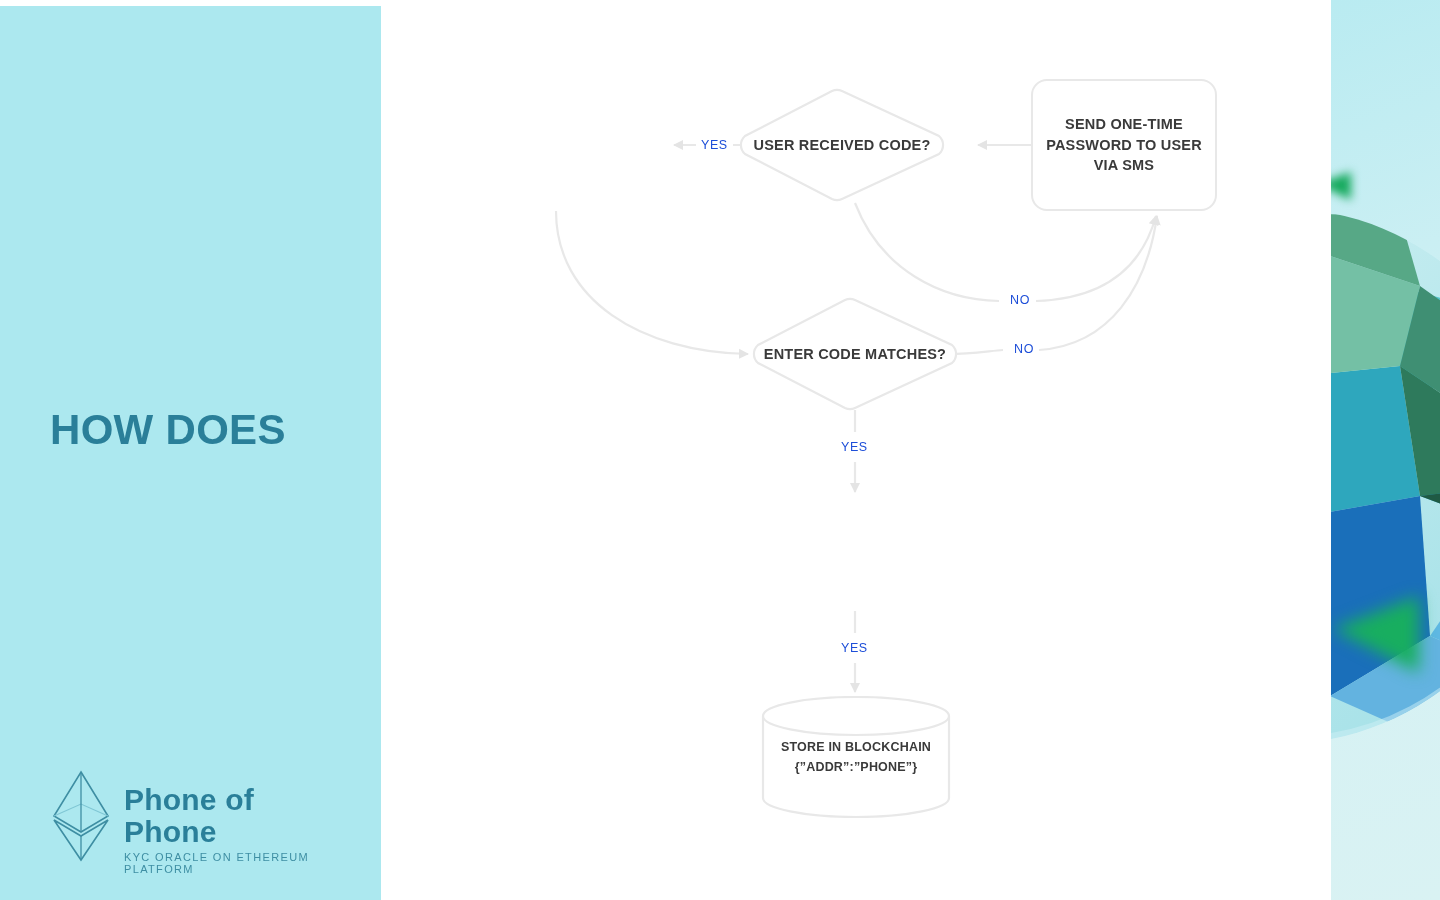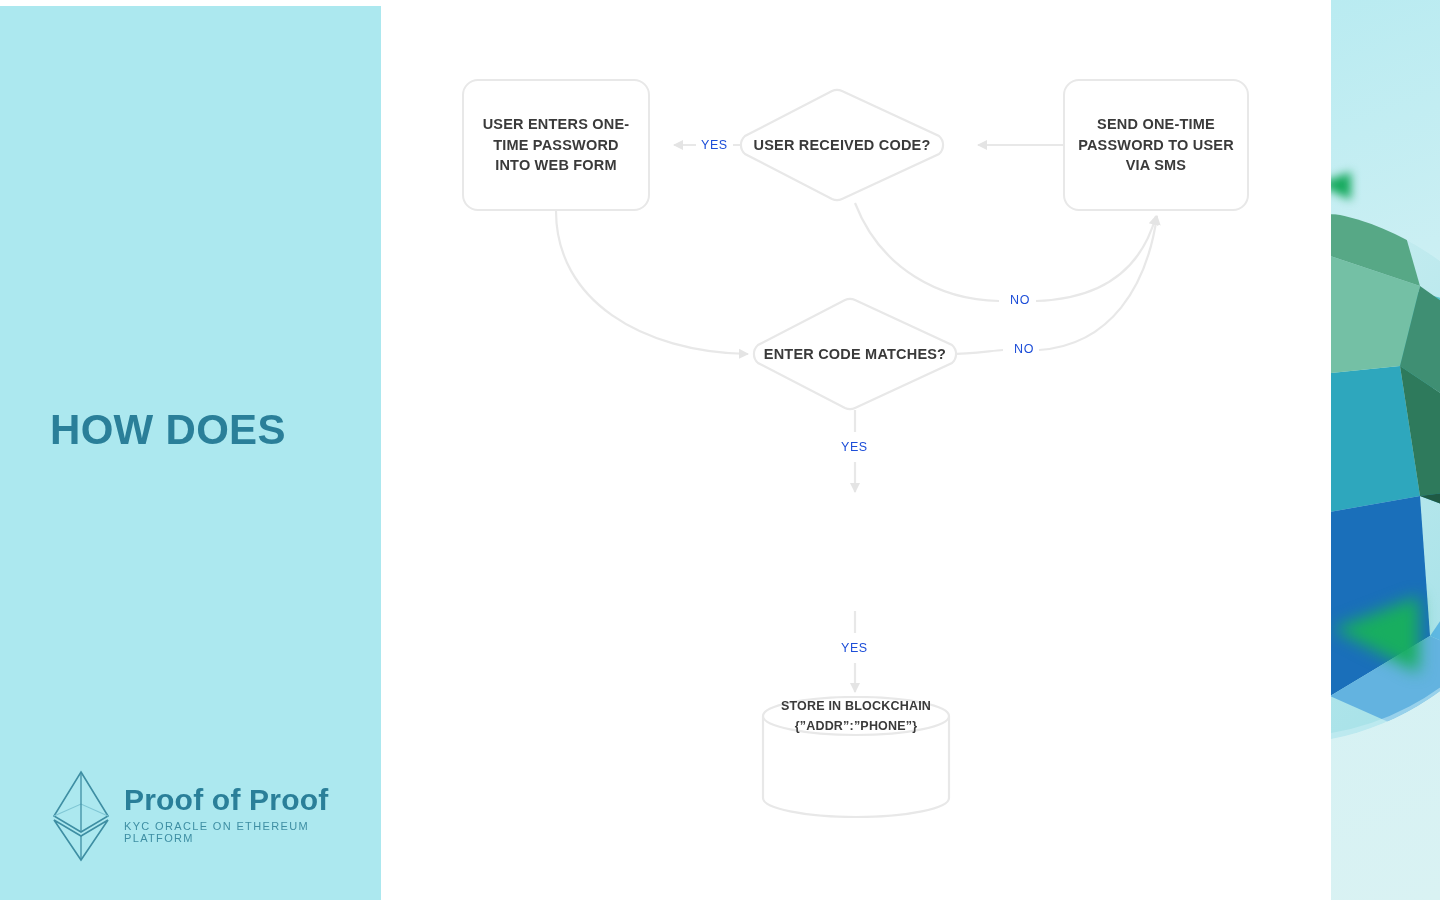--- a/index.html
+++ b/index.html
@@ -188,20 +188,21 @@
 
   .cyl-wrap { position: absolute; }
   .cyl-wrap svg { position: absolute; left: 0; top: 0; }
   .cyl-label {
     position: absolute;
     left: 0; top: 0;
     width: 100%; height: 100%;
     display: flex;
     flex-direction: column;
     align-items: center;
+    justify-content: center;
     text-align: center;
     font-size: 12.5px;
     font-weight: bold;
     line-height: 1.6;
     letter-spacing: 0.2px;
     color: #3a3a3a;
     text-transform: uppercase;
   }
 
   .edge-label {
@@ -231,21 +232,21 @@
       <span class="logo-mark">
         <svg width="58" height="92" viewBox="0 0 58 92" fill="none">
           <path d="M29 2 L56 46 L29 62 L2 46 Z" stroke="#3e8ea3" stroke-width="1.6" fill="none"></path>
           <path d="M29 66 L56 50 L29 90 L2 50 Z" stroke="#3e8ea3" stroke-width="1.6" fill="none"></path>
           <path d="M2 46 L29 34 L56 46" stroke="#7fc6d4" stroke-width="1.1" fill="none"></path>
           <path d="M29 2 L29 62" stroke="#3e8ea3" stroke-width="1.3"></path>
           <path d="M29 66 L29 90" stroke="#3e8ea3" stroke-width="1.3"></path>
         </svg>
       </span>
       <div class="logo-text">
-        <div class="logo-name">Proof of Proof</div>
+        <div class="logo-name">Phone of Phone</div>
         <div class="logo-tagline">KYC ORACLE ON ETHEREUM PLATFORM</div>
       </div>
     </div>
   </div>
 
   <div class="right-panel">
     <div class="tri-green-top"></div>
     <div class="tri-blue"></div>
     <div class="tri-white"></div>
 
@@ -315,32 +316,29 @@
         <path d="M658,350 C730,345 766,286 776,216" marker-end="url(#ah)"></path>
 
         <path d="M474,410 L474,432"></path>
         <path d="M474,462 L474,492" marker-end="url(#ah)"></path>
 
         <path d="M474,611 L474,633"></path>
         <path d="M474,663 L474,692" marker-end="url(#ah)"></path>
       </g>
     </svg>
 
-    <div class="node node-box" style="left:81px; top:79px; width:188px; height:132px;">
-      <span>USER ENTERS ONE-TIME PASSWORD INTO WEB FORM</span>
-    </div>
 
     <div class="node-diamond-wrap" style="left:354px; top:86px; width:214px; height:118px;">
       <svg width="214" height="118" viewBox="0 0 214 118">
         <path d="M107 5 L204 50 a12 12 0 0 1 0 18 L107 113 a12 12 0 0 1 -10 0 L10 68 a12 12 0 0 1 0 -18 L97 5 a12 12 0 0 1 10 0 z" fill="#ffffff" stroke="#e8e8e8" stroke-width="2.2"></path>
       </svg>
       <div class="diamond-label">USER RECEIVED CODE?</div>
     </div>
 
-    <div class="node node-box" style="left:682px; top:79px; width:186px; height:132px;">
+    <div class="node node-box" style="left:650px; top:79px; width:186px; height:132px;">
       <span>SEND ONE-TIME PASSWORD TO USER VIA SMS</span>
     </div>
 
     <div class="node-diamond-wrap" style="left:367px; top:295px; width:214px; height:118px;">
       <svg width="214" height="118" viewBox="0 0 214 118">
         <path d="M107 5 L204 50 a12 12 0 0 1 0 18 L107 113 a12 12 0 0 1 -10 0 L10 68 a12 12 0 0 1 0 -18 L97 5 a12 12 0 0 1 10 0 z" fill="#ffffff" stroke="#e8e8e8" stroke-width="2.2"></path>
       </svg>
       <div class="diamond-label">ENTER CODE MATCHES?</div>
     </div>
 

